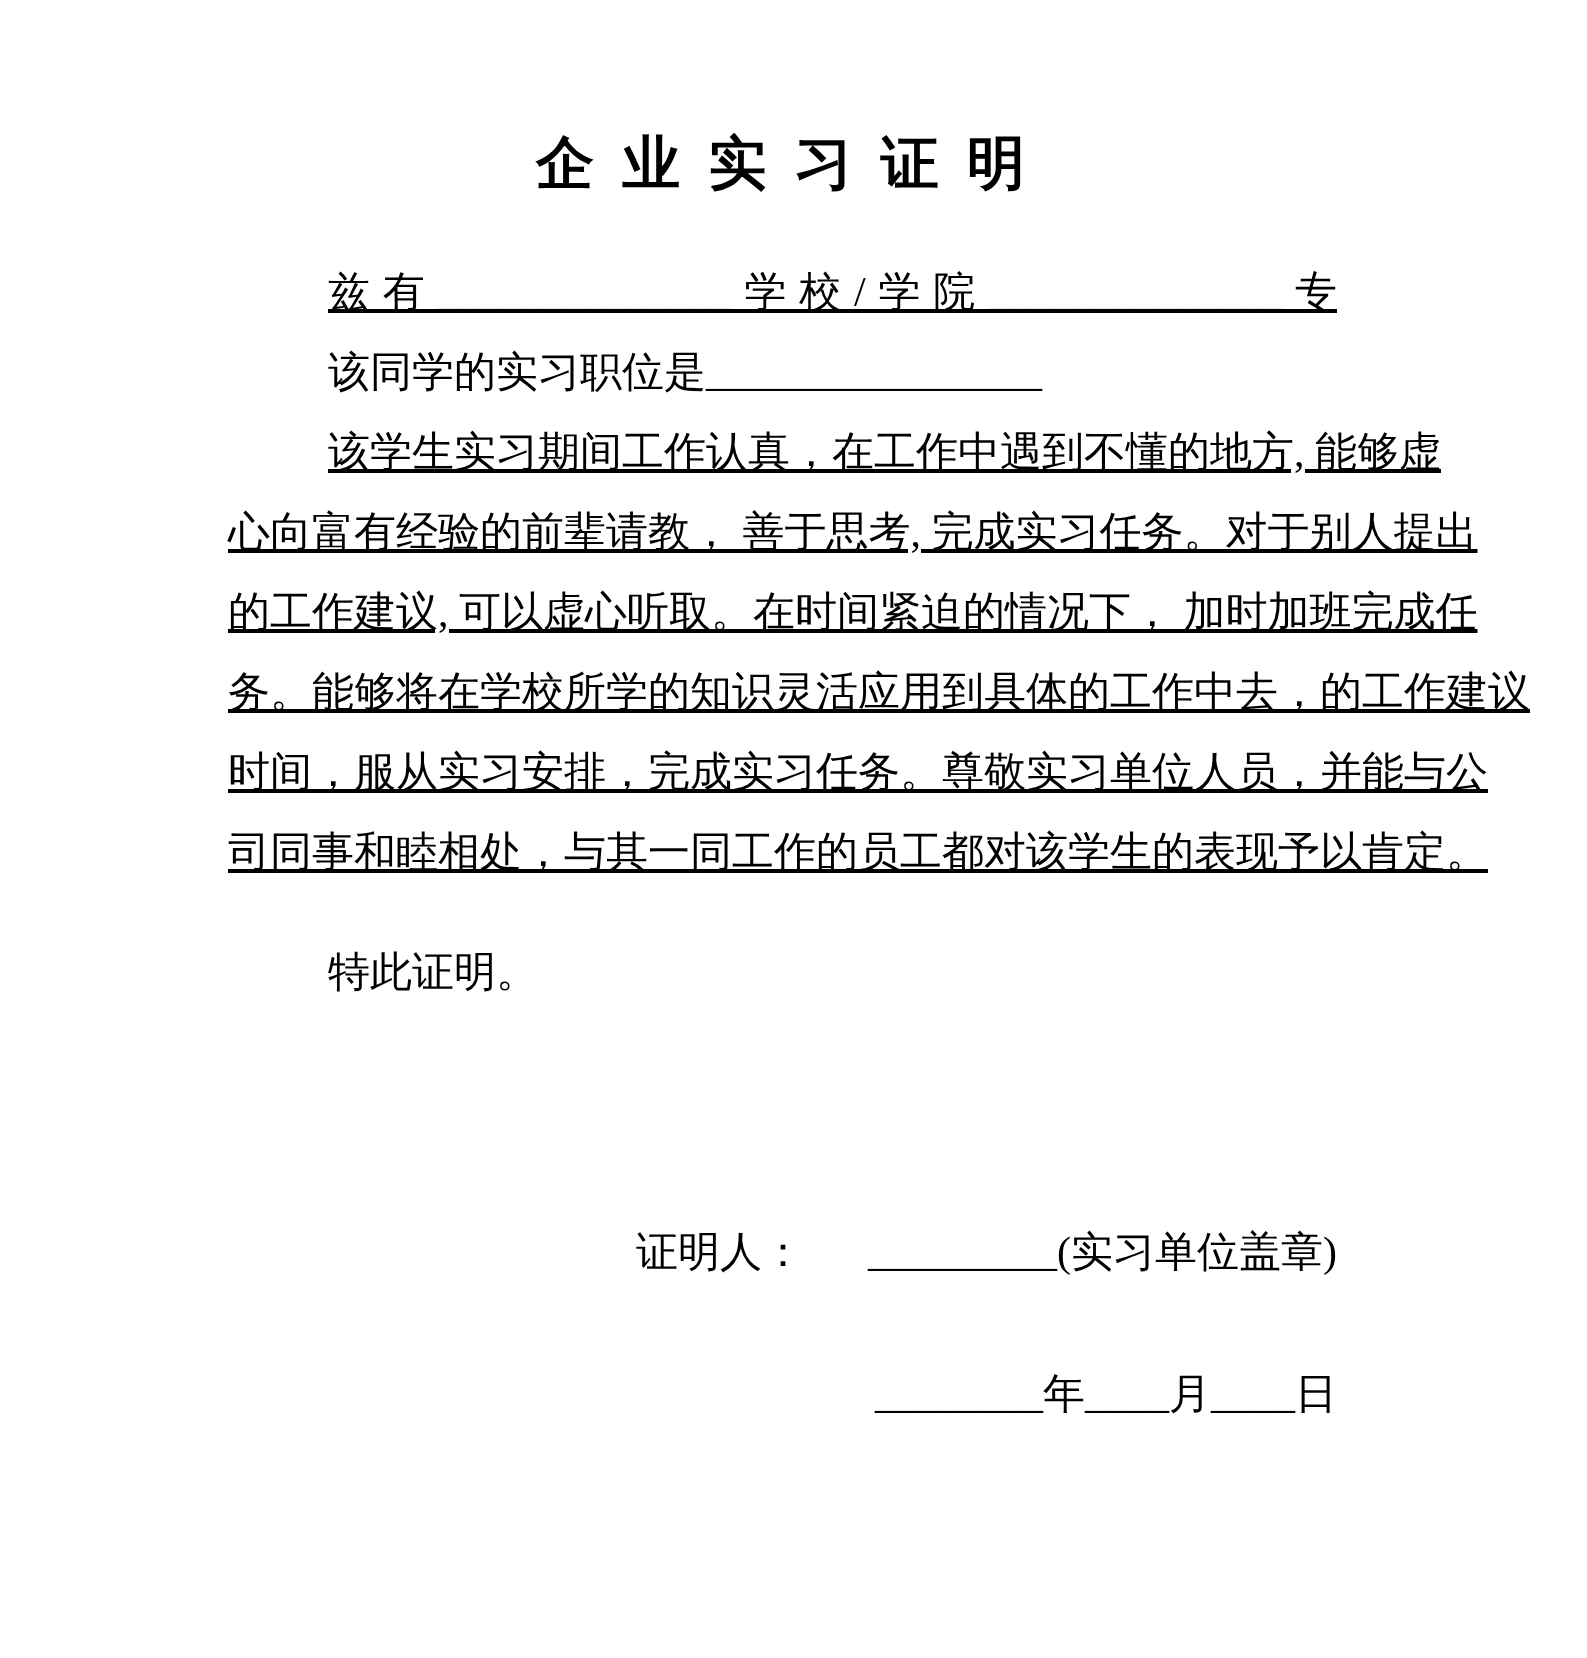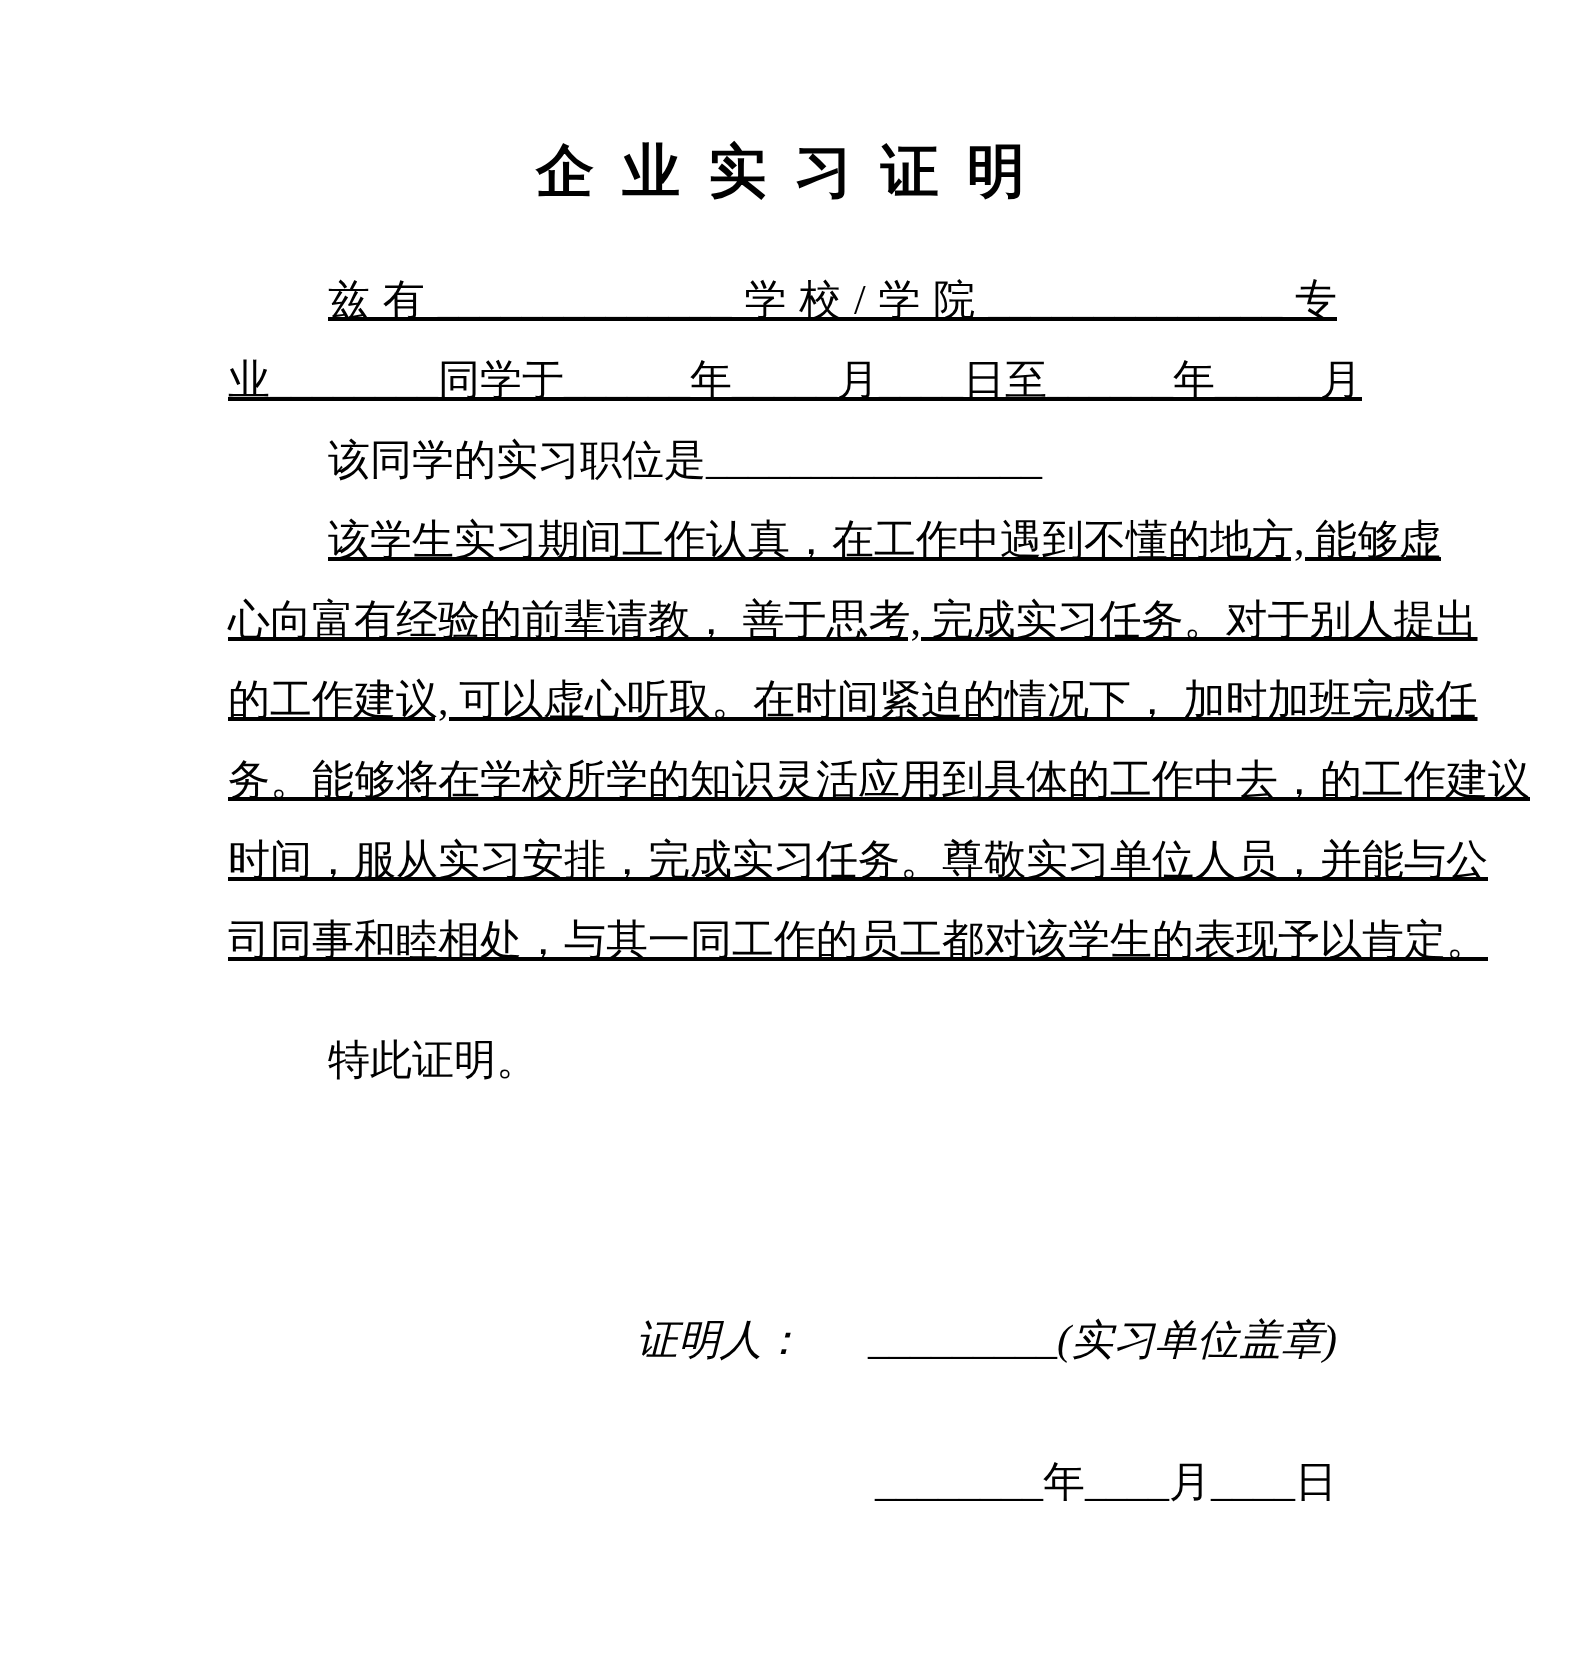--- a/index.html
+++ b/index.html
@@ -13,21 +13,21 @@
     height: 1658px;
     box-sizing: border-box;
     background: #ffffff;
     color: #000000;
     padding: 118px 250px 0 228px;
     font-family: "Liberation Serif", "DejaVu Serif", serif;
     font-size: 42px;
     overflow: hidden;
   }
   .doc-title {
-    margin: 12px 0 48px 0;
+    margin: 4px 0 48px 0;
     font-family: "DejaVu Sans", "Liberation Sans", sans-serif;
     font-weight: bold;
     font-size: 58px;
     line-height: 82px;
     text-align: center;
     letter-spacing: 4px;
     white-space: nowrap;
   }
   .line {
     line-height: 80px;
@@ -42,41 +42,39 @@
   }
   .indent {
     padding-left: 100px;
   }
   .closing-line {
     margin-top: 40px;
   }
   .sig-line {
     margin-top: 200px;
     text-align: right;
-    font-style: italic;
   }
   .sig-gap {
     display: inline-block;
     width: 64px;
   }
   .date-line {
     margin-top: 62px;
     text-align: right;
   }
 </style>
 </head>
 <body>
 
 <div class="page">
 
   <h1 class="doc-title">企 业 实 习 证 明</h1>
 
   <div>
     <div class="line fill indent">兹有______________学校/学院______________专</div>
-    <div class="line fill">业________同学于______年_____月____日至______年_____月</div>
   </div>
 
   <div class="line indent">该同学的实习职位是________________</div>
 
   <div>
     <div class="line fill indent">该学生实习期间工作认真，在工作中遇到不懂的地方, 能够虚</div>
     <div class="line fill">心向富有经验的前辈请教， 善于思考, 完成实习任务。对于别人提出</div>
     <div class="line fill">的工作建议, 可以虚心听取。在时间紧迫的情况下， 加时加班完成任</div>
     <div class="line fill">务。能够将在学校所学的知识灵活应用到具体的工作中去，的工作建议</div>
     <div class="line fill">时间，服从实习安排，完成实习任务。尊敬实习单位人员，并能与公</div>

